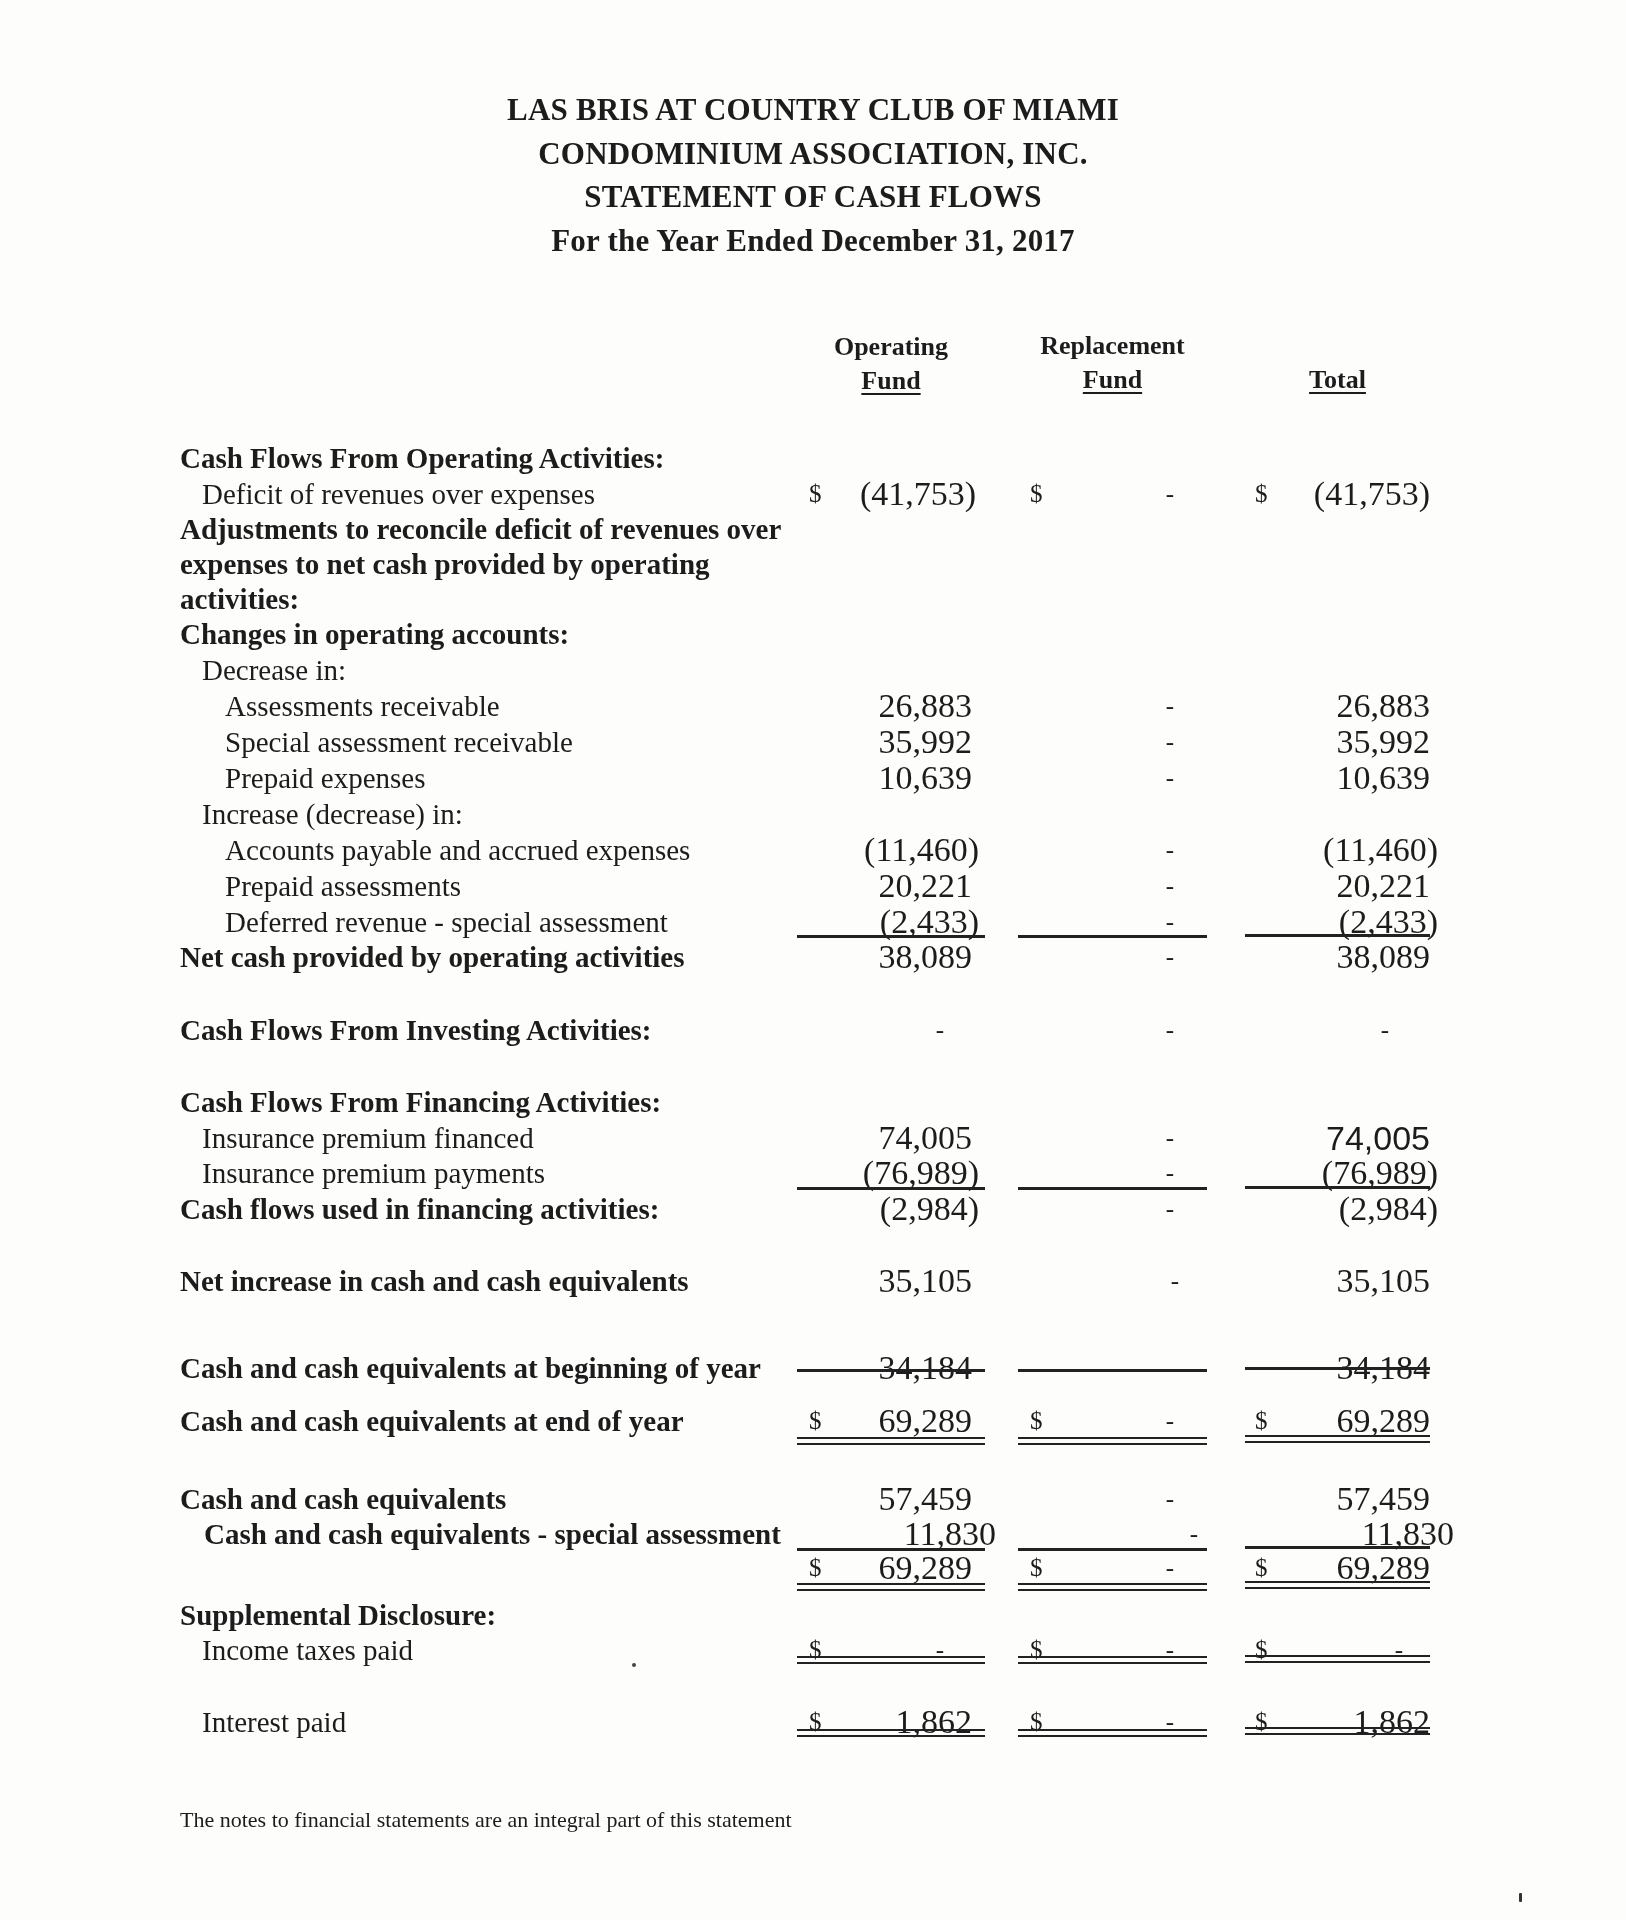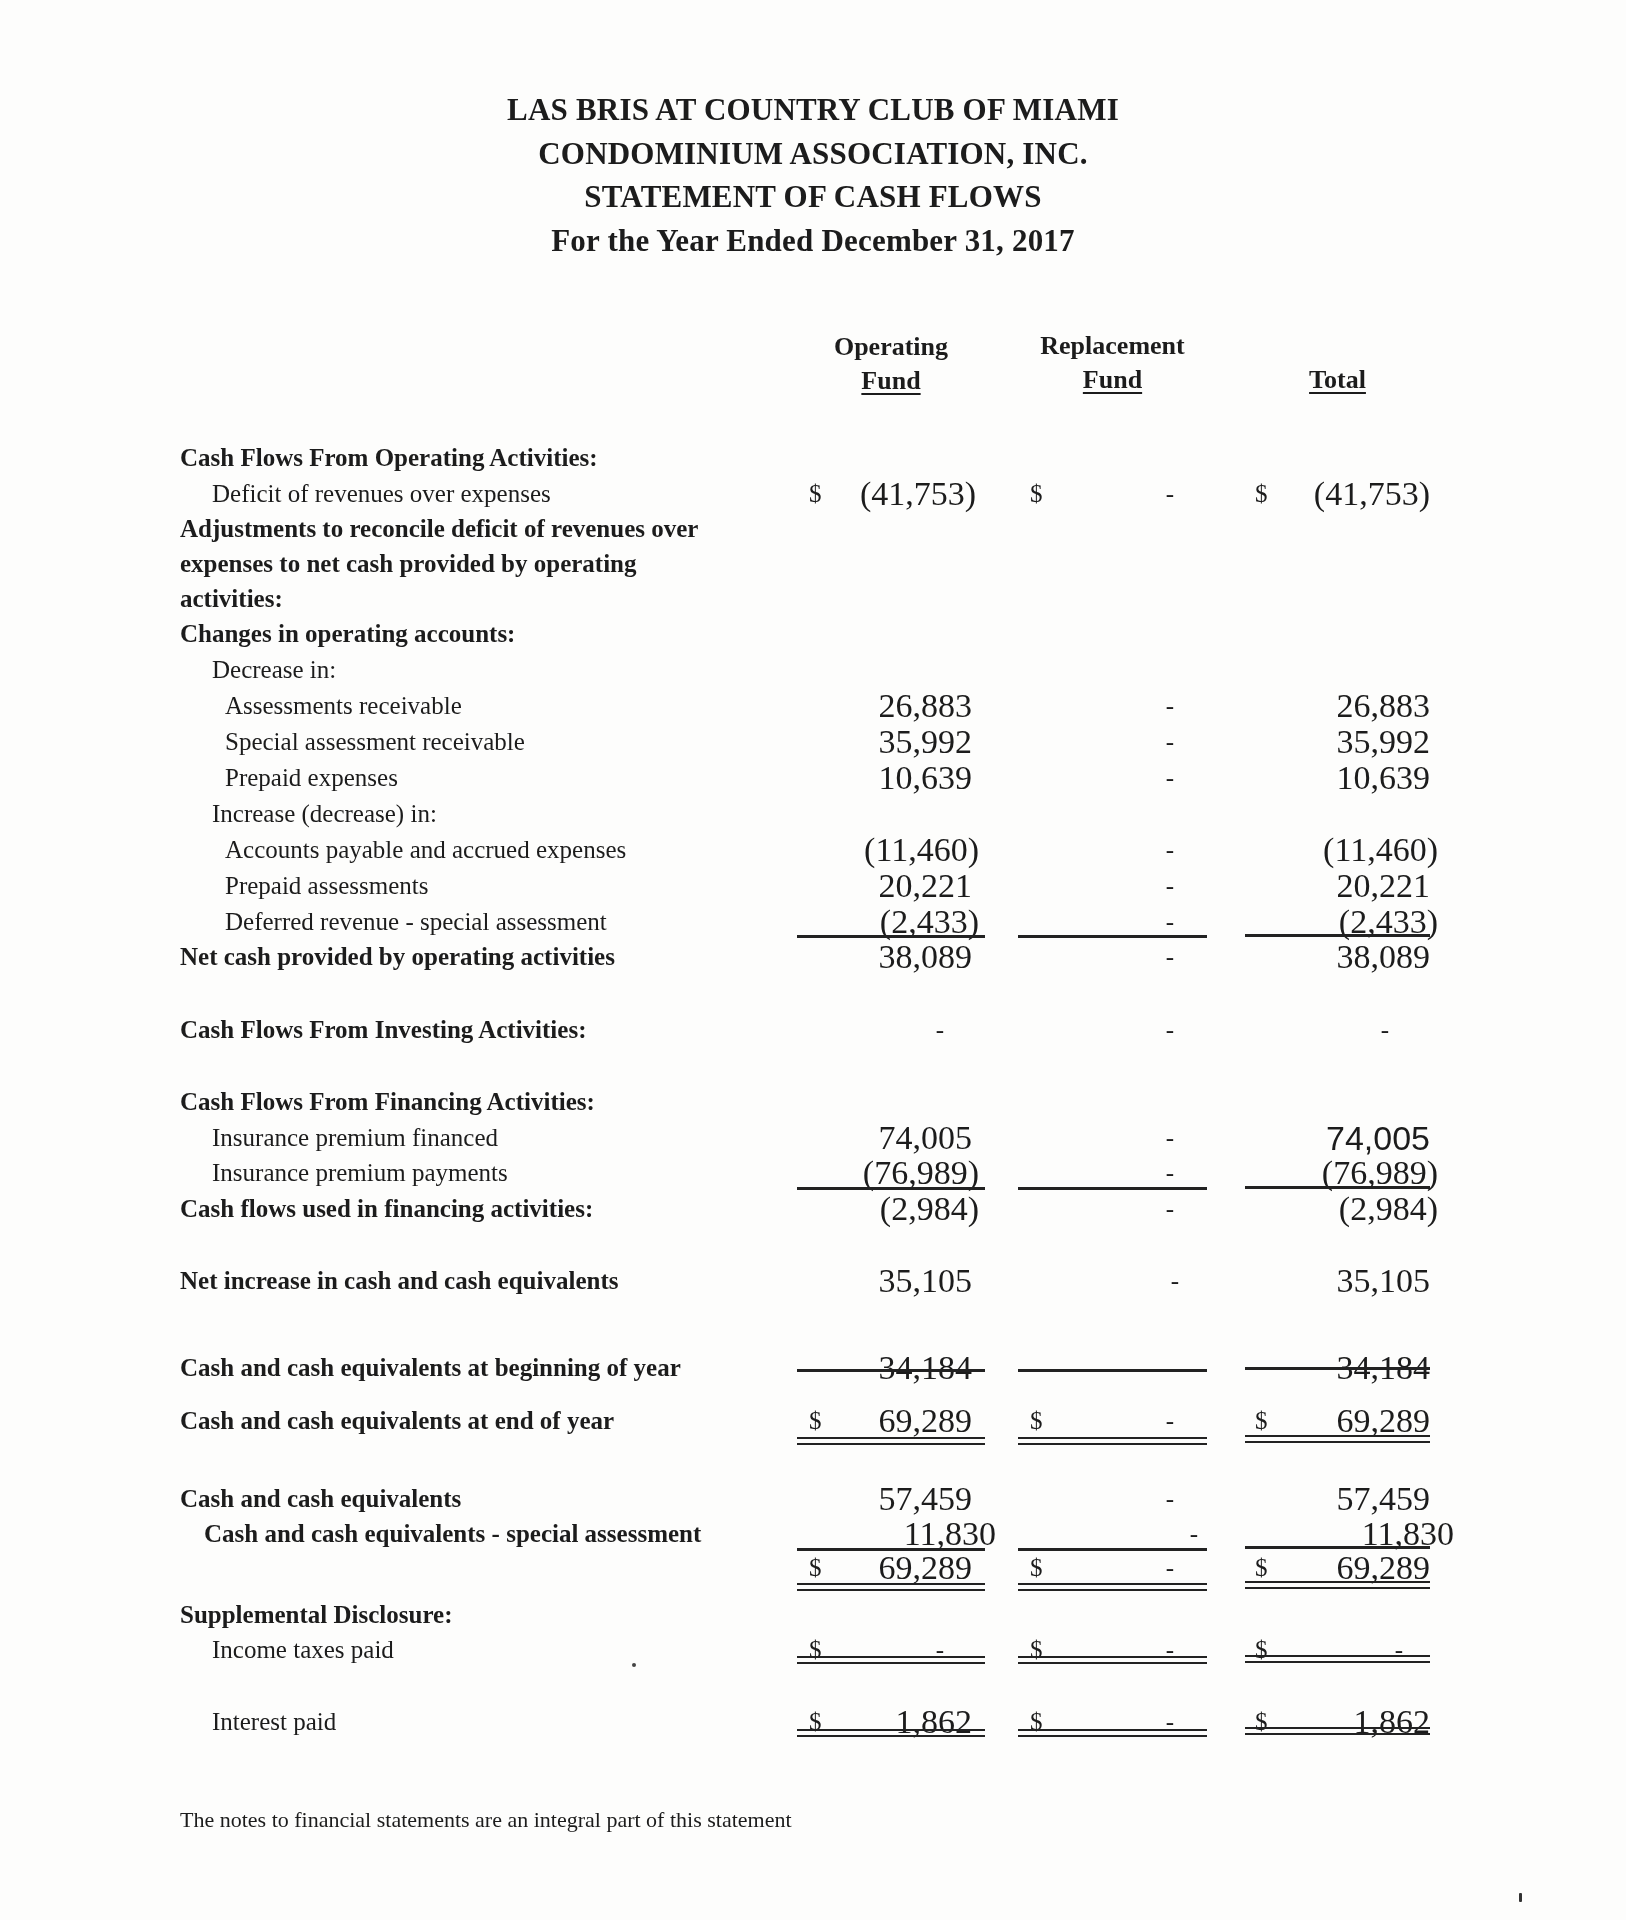--- a/index.html
+++ b/index.html
@@ -8,23 +8,23 @@
     font-family: "Liberation Serif", "DejaVu Serif", serif;
     color: #1c1c1c; position: relative; overflow: hidden;
   }
   .title-block { position: absolute; left: 0; top: 88px; width: 1626px; text-align: center; }
   .title-line { font-weight: bold; font-size: 31px; line-height: 43.5px; letter-spacing: 0.2px; }
 
   .colhead { position: absolute; font-weight: bold; font-size: 26px; text-align: center; line-height: 34px; }
   .colhead .u { text-decoration: underline; text-decoration-thickness: 2px; text-underline-offset: 4px; }
 
   .row { position: absolute; left: 0; width: 1626px; height: 36px; }
-  .lbl { position: absolute; left: 180px; top: 0; font-size: 25px; line-height: 36px; white-space: nowrap; }
+  .lbl { position: absolute; left: 180px; top: 0; font-size: 29px; line-height: 36px; white-space: nowrap; }
   .lbl.bold { font-weight: bold; }
-  .lbl.i1 { left: 212px; }
+  .lbl.i1 { left: 202px; }
   .lbl.i2 { left: 225px; }
   .dollar { position: absolute; top: 0; font-size: 25px; line-height: 36px; }
   .num { position: absolute; top: 0; font-size: 34px; line-height: 36px; text-align: right; white-space: nowrap; }
   .dash { position: absolute; top: 0; font-size: 25px; line-height: 36px; text-align: center; }
 
   .c1 .dollar { left: 809px; } .c1 .num { left: 860px; width: 112px; }
   .c2 .dollar { left: 1030px; } .c2 .dash { left: 1155px; width: 30px; }
   .c3 .dollar { left: 1255px; } .c3 .num { left: 1300px; width: 130px; }
   .c1 .dash { left: 925px; width: 30px; }
   .c3 .dash { left: 1370px; width: 30px; }

